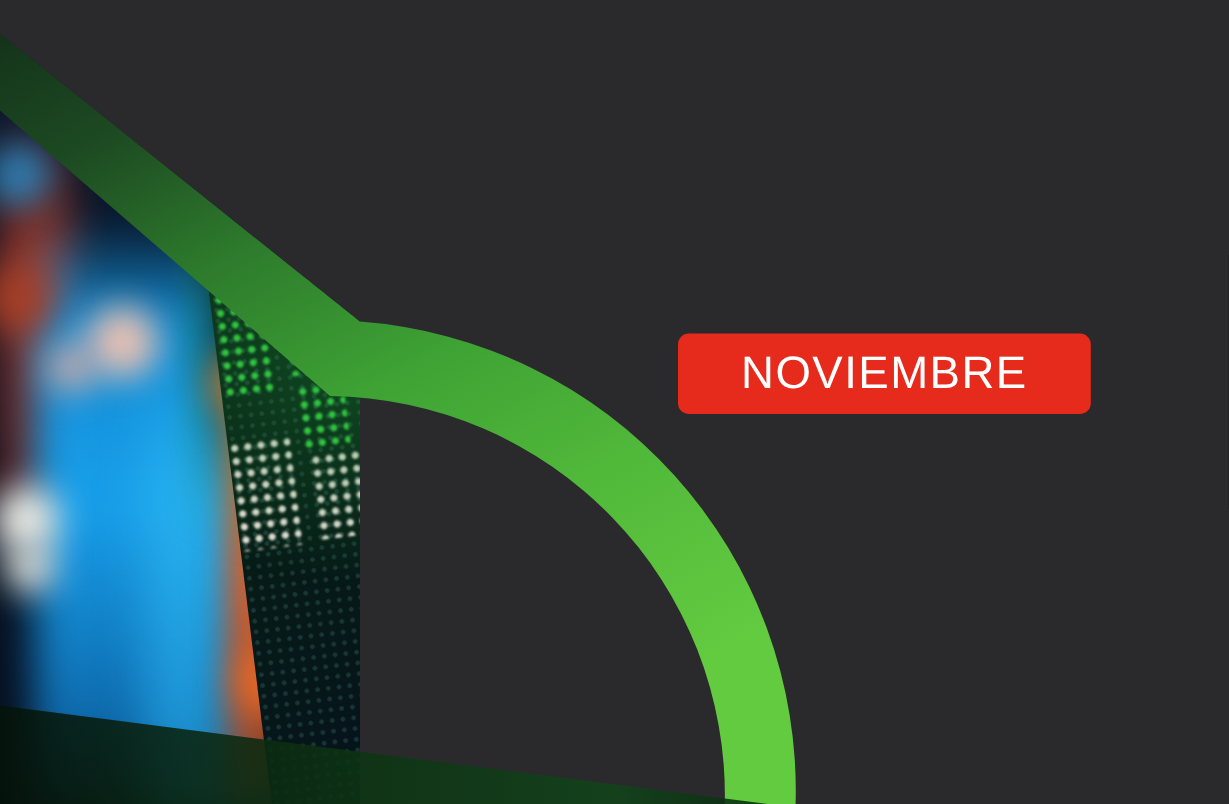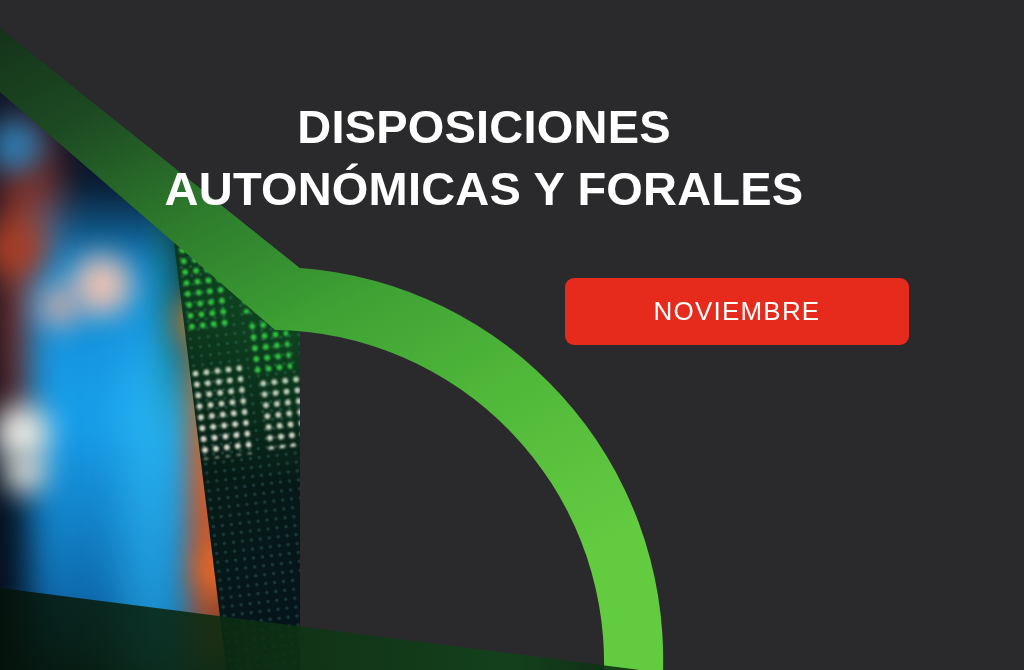--- a/index.html
+++ b/index.html
@@ -203,21 +203,21 @@
     left: 565px;
     top: 278px;
     width: 344px;
     height: 67px;
     background: #e62a1b;
     border-radius: 9px;
     display: flex;
     align-items: center;
     justify-content: center;
     color: #ffffff;
-    font-size: 26px;
+    font-size: 38px;
     font-weight: 400;
     letter-spacing: 1.2px;
   }
 </style>
 </head>
 <body>
 
 <div class="banner">
 
   <div class="photo-stage">
@@ -316,23 +316,19 @@
         <stop offset="55%" stop-color="#10381a"></stop>
         <stop offset="80%" stop-color="#0a2412"></stop>
         <stop offset="100%" stop-color="#061208"></stop>
       </linearGradient>
     </defs>
     <path d="M 0,0 L 0,28 L 300,268 L 300,0 Z" fill="#2a2a2c"></path>
     <path d="M 0,28 L 300,268 L 268,268 L 0,54 Z" fill="url(#stripeGrad)" opacity="0.0"></path>
   </svg>
 
   <div class="copy">
-    <div class="headline">
-      <span class="l1">DISPOSICIONES</span>
-      <span class="l2">AUTONÓMICAS Y FORALES</span>
-    </div>
 
     <div class="month-badge">
       <span>NOVIEMBRE</span>
     </div>
   </div>
 
 </div>
 
 </body></html>

